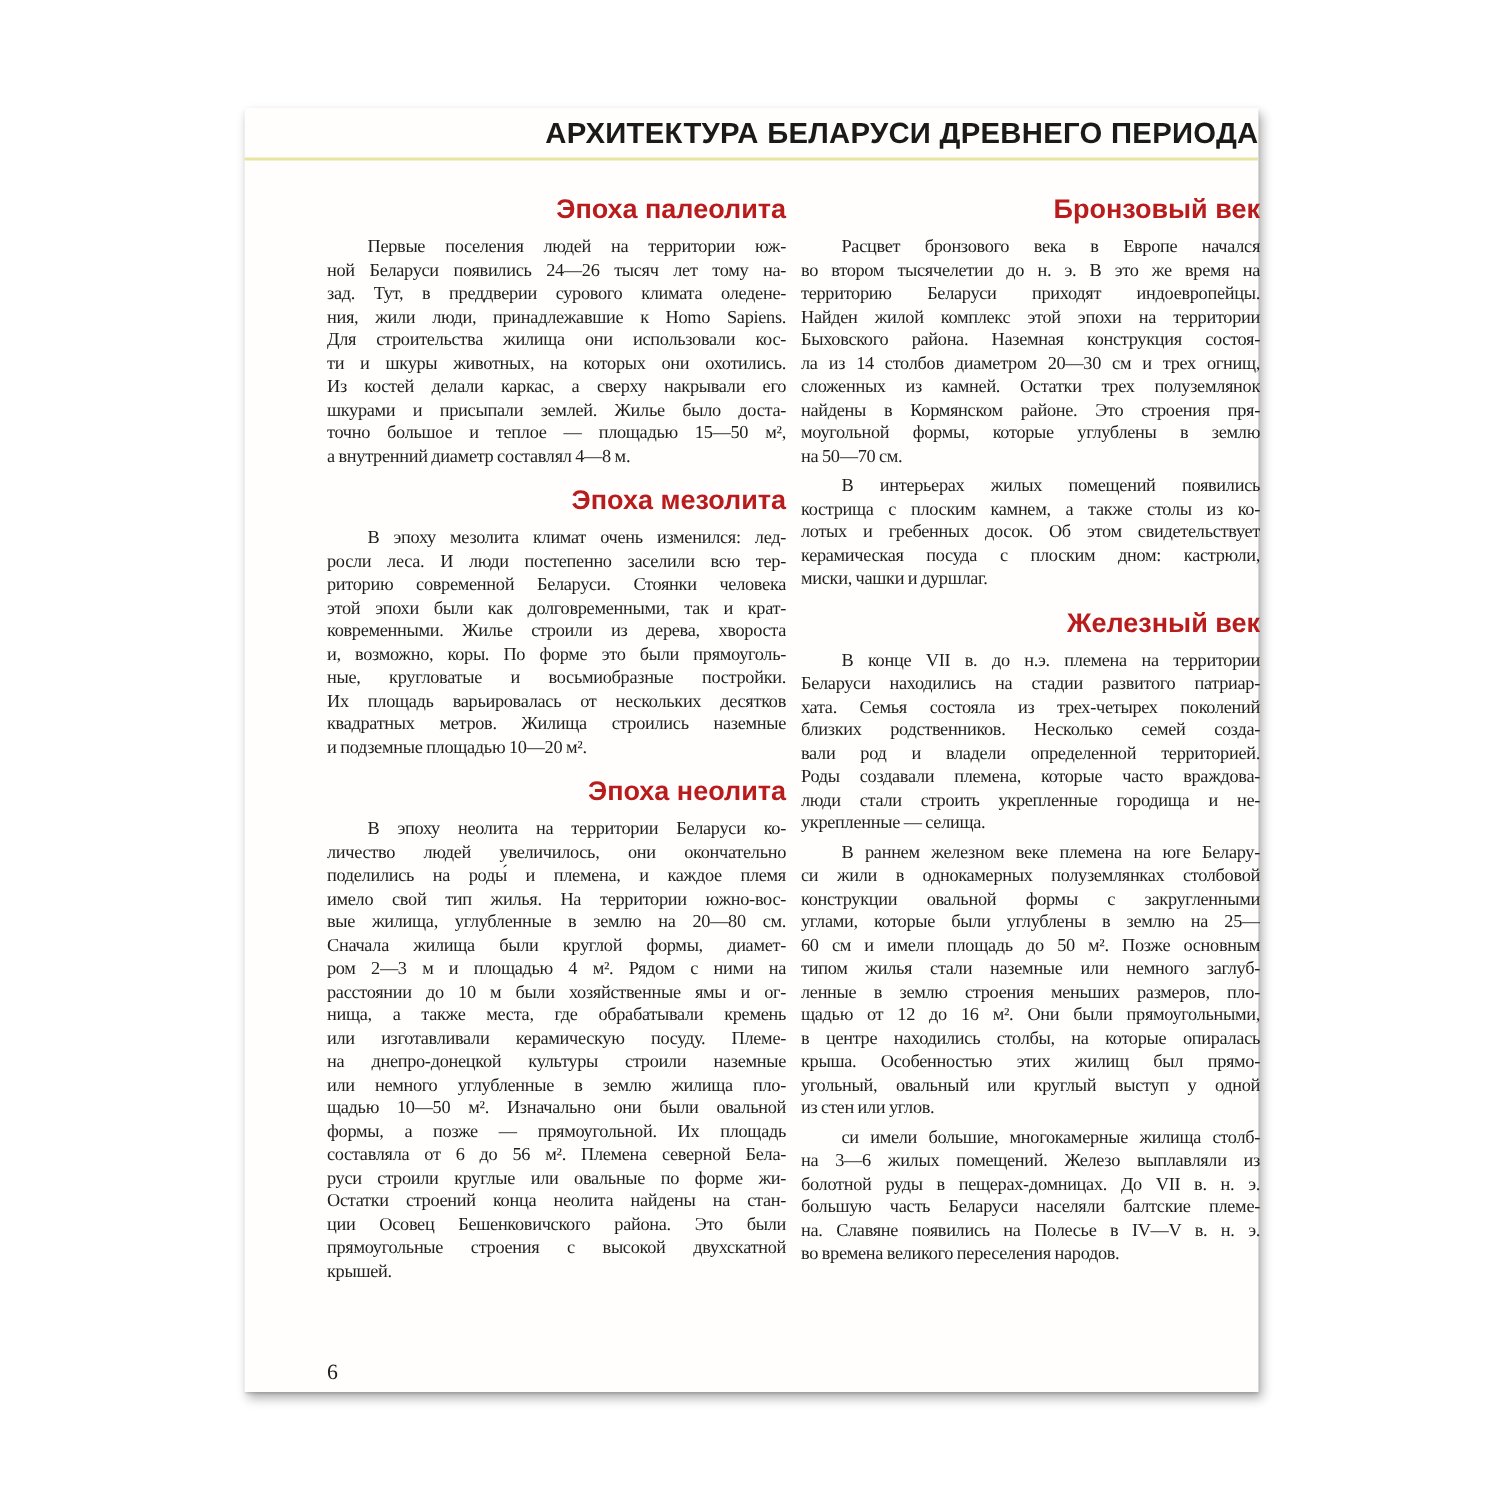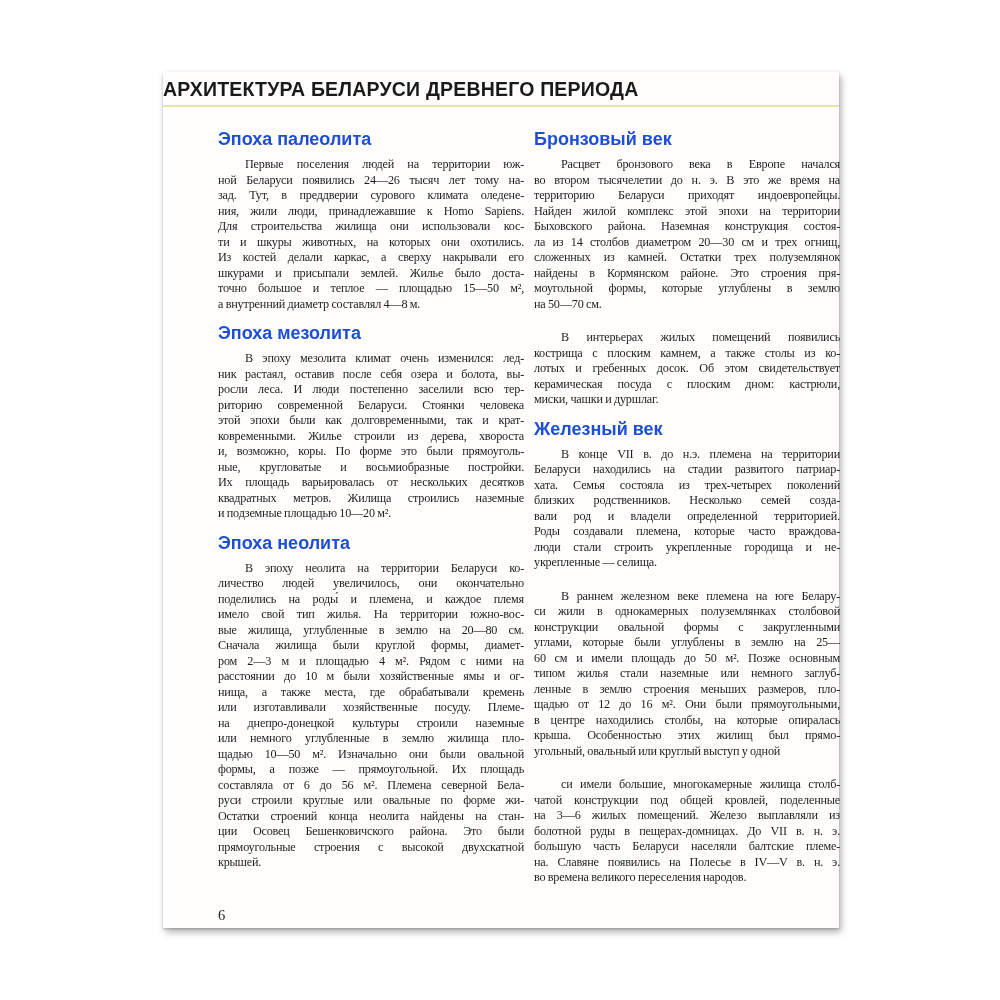--- a/index.html
+++ b/index.html
@@ -7,36 +7,36 @@
     position:relative; width:1000px; height:1000px;
     background:#ffffff; overflow:hidden;
     font-family:"Liberation Serif", serif;
   }
   .sheet {
     position:absolute; left:163px; top:72px; width:676px; height:856px;
     background:#fffefd;
     box-shadow: 2px 4px 7px rgba(0,0,0,0.32), 0 1px 2px rgba(0,0,0,0.18);
   }
   .doc-title {
-    margin:0; padding-top:5px; text-align:left;
+    margin:0; padding-top:5px; text-align:right;
     font-family:"Liberation Sans", sans-serif; font-weight:700;
     font-size:19.5px; line-height:24px; letter-spacing:0.2px;
     color:#1a1a1a;
   }
   .rule { height:2px; margin-top:4px; background:#e8e4a4; }
   .columns { display:flex; gap:10px; margin:21px 0 0 55px; width:622px; }
   .col { width:306px; }
   .section-heading {
     font-family:"Liberation Sans", sans-serif; font-weight:700;
-    font-size:18px; line-height:22px; text-align:left;
-    margin:10px 0 7px; color:#1d4ed8;
+    font-size:18px; line-height:22px; text-align:right;
+    margin:10px 0 7px; color:#b91c1c;
   }
   .col .section-heading:first-child { margin-top:0; }
   .para { margin:0; }
-  .para + .para { margin-top:18px; }
+  .para + .para { margin-top:4px; }
   .line {
     font-size:12.2px; line-height:15.5px; max-height:15.6px; overflow:hidden;
     color:#1e1e1e; letter-spacing:-0.2px; word-spacing:-0.4px;
     text-align:justify; text-align-last:justify;
   }
   .line:last-child { text-align-last:left; }
   .para .line:first-child { text-indent:27px; }
   .page-number {
     position:absolute; left:55px; top:835px;
     font-size:14.5px; color:#1e1e1e;
@@ -60,21 +60,20 @@
             <div class="line">Для строительства жилища они использовали кос-</div>
             <div class="line">ти и шкуры животных, на которых они охотились.</div>
             <div class="line">Из костей делали каркас, а сверху накрывали его</div>
             <div class="line">шкурами и присыпали землей. Жилье было доста-</div>
             <div class="line">точно большое и теплое — площадью 15—50 м²,</div>
             <div class="line">а внутренний диаметр составлял 4—8 м.</div>
           </div>
           <h2 class="section-heading">Эпоха мезолита</h2>
           <div class="para">
             <div class="line">В эпоху мезолита климат очень изменился: лед-</div>
-            <div class="line">ник растаял, оставив после себя озера и болота, вы-</div>
             <div class="line">росли леса. И люди постепенно заселили всю тер-</div>
             <div class="line">риторию современной Беларуси. Стоянки человека</div>
             <div class="line">этой эпохи были как долговременными, так и крат-</div>
             <div class="line">ковременными. Жилье строили из дерева, хвороста</div>
             <div class="line">и, возможно, коры. По форме это были прямоуголь-</div>
             <div class="line">ные, кругловатые и восьмиобразные постройки.</div>
             <div class="line">Их площадь варьировалась от нескольких десятков</div>
             <div class="line">квадратных метров. Жилища строились наземные</div>
             <div class="line">и подземные площадью 10—20 м².</div>
           </div>
@@ -82,21 +81,21 @@
           <div class="para">
             <div class="line">В эпоху неолита на территории Беларуси ко-</div>
             <div class="line">личество людей увеличилось, они окончательно</div>
             <div class="line">поделились на роды́ и племена, и каждое племя</div>
             <div class="line">имело свой тип жилья. На территории южно-вос-</div>
             <div class="line">вые жилища, углубленные в землю на 20—80 см.</div>
             <div class="line">Сначала жилища были круглой формы, диамет-</div>
             <div class="line">ром 2—3 м и площадью 4 м². Рядом с ними на</div>
             <div class="line">расстоянии до 10 м были хозяйственные ямы и ог-</div>
             <div class="line">нища, а также места, где обрабатывали кремень</div>
-            <div class="line">или изготавливали хозяйственные посуду. Племе-</div>
+            <div class="line">или изготавливали керамическую посуду. Племе-</div>
             <div class="line">на днепро-донецкой культуры строили наземные</div>
             <div class="line">или немного углубленные в землю жилища пло-</div>
             <div class="line">щадью 10—50 м². Изначально они были овальной</div>
             <div class="line">формы, а позже — прямоугольной. Их площадь</div>
             <div class="line">составляла от 6 до 56 м². Племена северной Бела-</div>
             <div class="line">руси строили круглые или овальные по форме жи-</div>
             <div class="line">Остатки строений конца неолита найдены на стан-</div>
             <div class="line">ции Осовец Бешенковичского района. Это были</div>
             <div class="line">прямоугольные строения с высокой двухскатной</div>
             <div class="line">крышей.</div>
@@ -139,24 +138,24 @@
             <div class="line">си жили в однокамерных полуземлянках столбовой</div>
             <div class="line">конструкции овальной формы с закругленными</div>
             <div class="line">углами, которые были углублены в землю на 25—</div>
             <div class="line">60 см и имели площадь до 50 м². Позже основным</div>
             <div class="line">типом жилья стали наземные или немного заглуб-</div>
             <div class="line">ленные в землю строения меньших размеров, пло-</div>
             <div class="line">щадью от 12 до 16 м². Они были прямоугольными,</div>
             <div class="line">в центре находились столбы, на которые опиралась</div>
             <div class="line">крыша. Особенностью этих жилищ был прямо-</div>
             <div class="line">угольный, овальный или круглый выступ у одной</div>
+            <div class="line">из стен или углов.</div>
           </div>
           <div class="para">
             <div class="line">си имели большие, многокамерные жилища столб-</div>
-            <div class="line">чатой конструкции под общей кровлей, поделенные</div>
             <div class="line">на 3—6 жилых помещений. Железо выплавляли из</div>
             <div class="line">болотной руды в пещерах-домницах. До VII в. н. э.</div>
             <div class="line">большую часть Беларуси населяли балтские племе-</div>
             <div class="line">на. Славяне появились на Полесье в IV—V в. н. э.</div>
             <div class="line">во времена великого переселения народов.</div>
           </div>
         </div>
       </div>
     <div class="page-number">6</div>
   </div>

